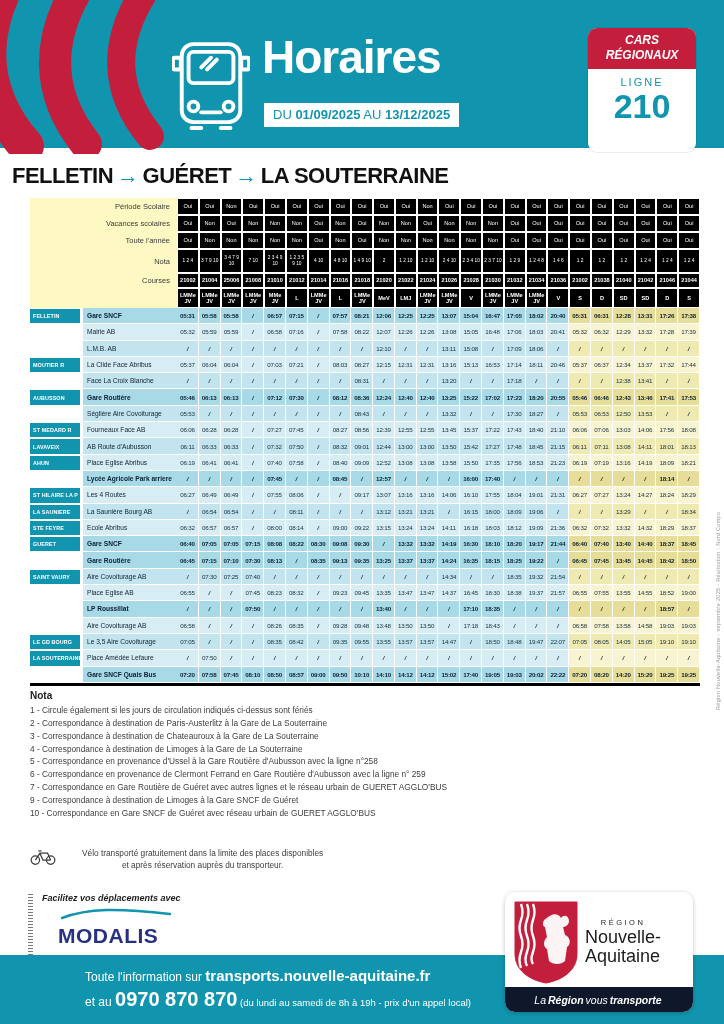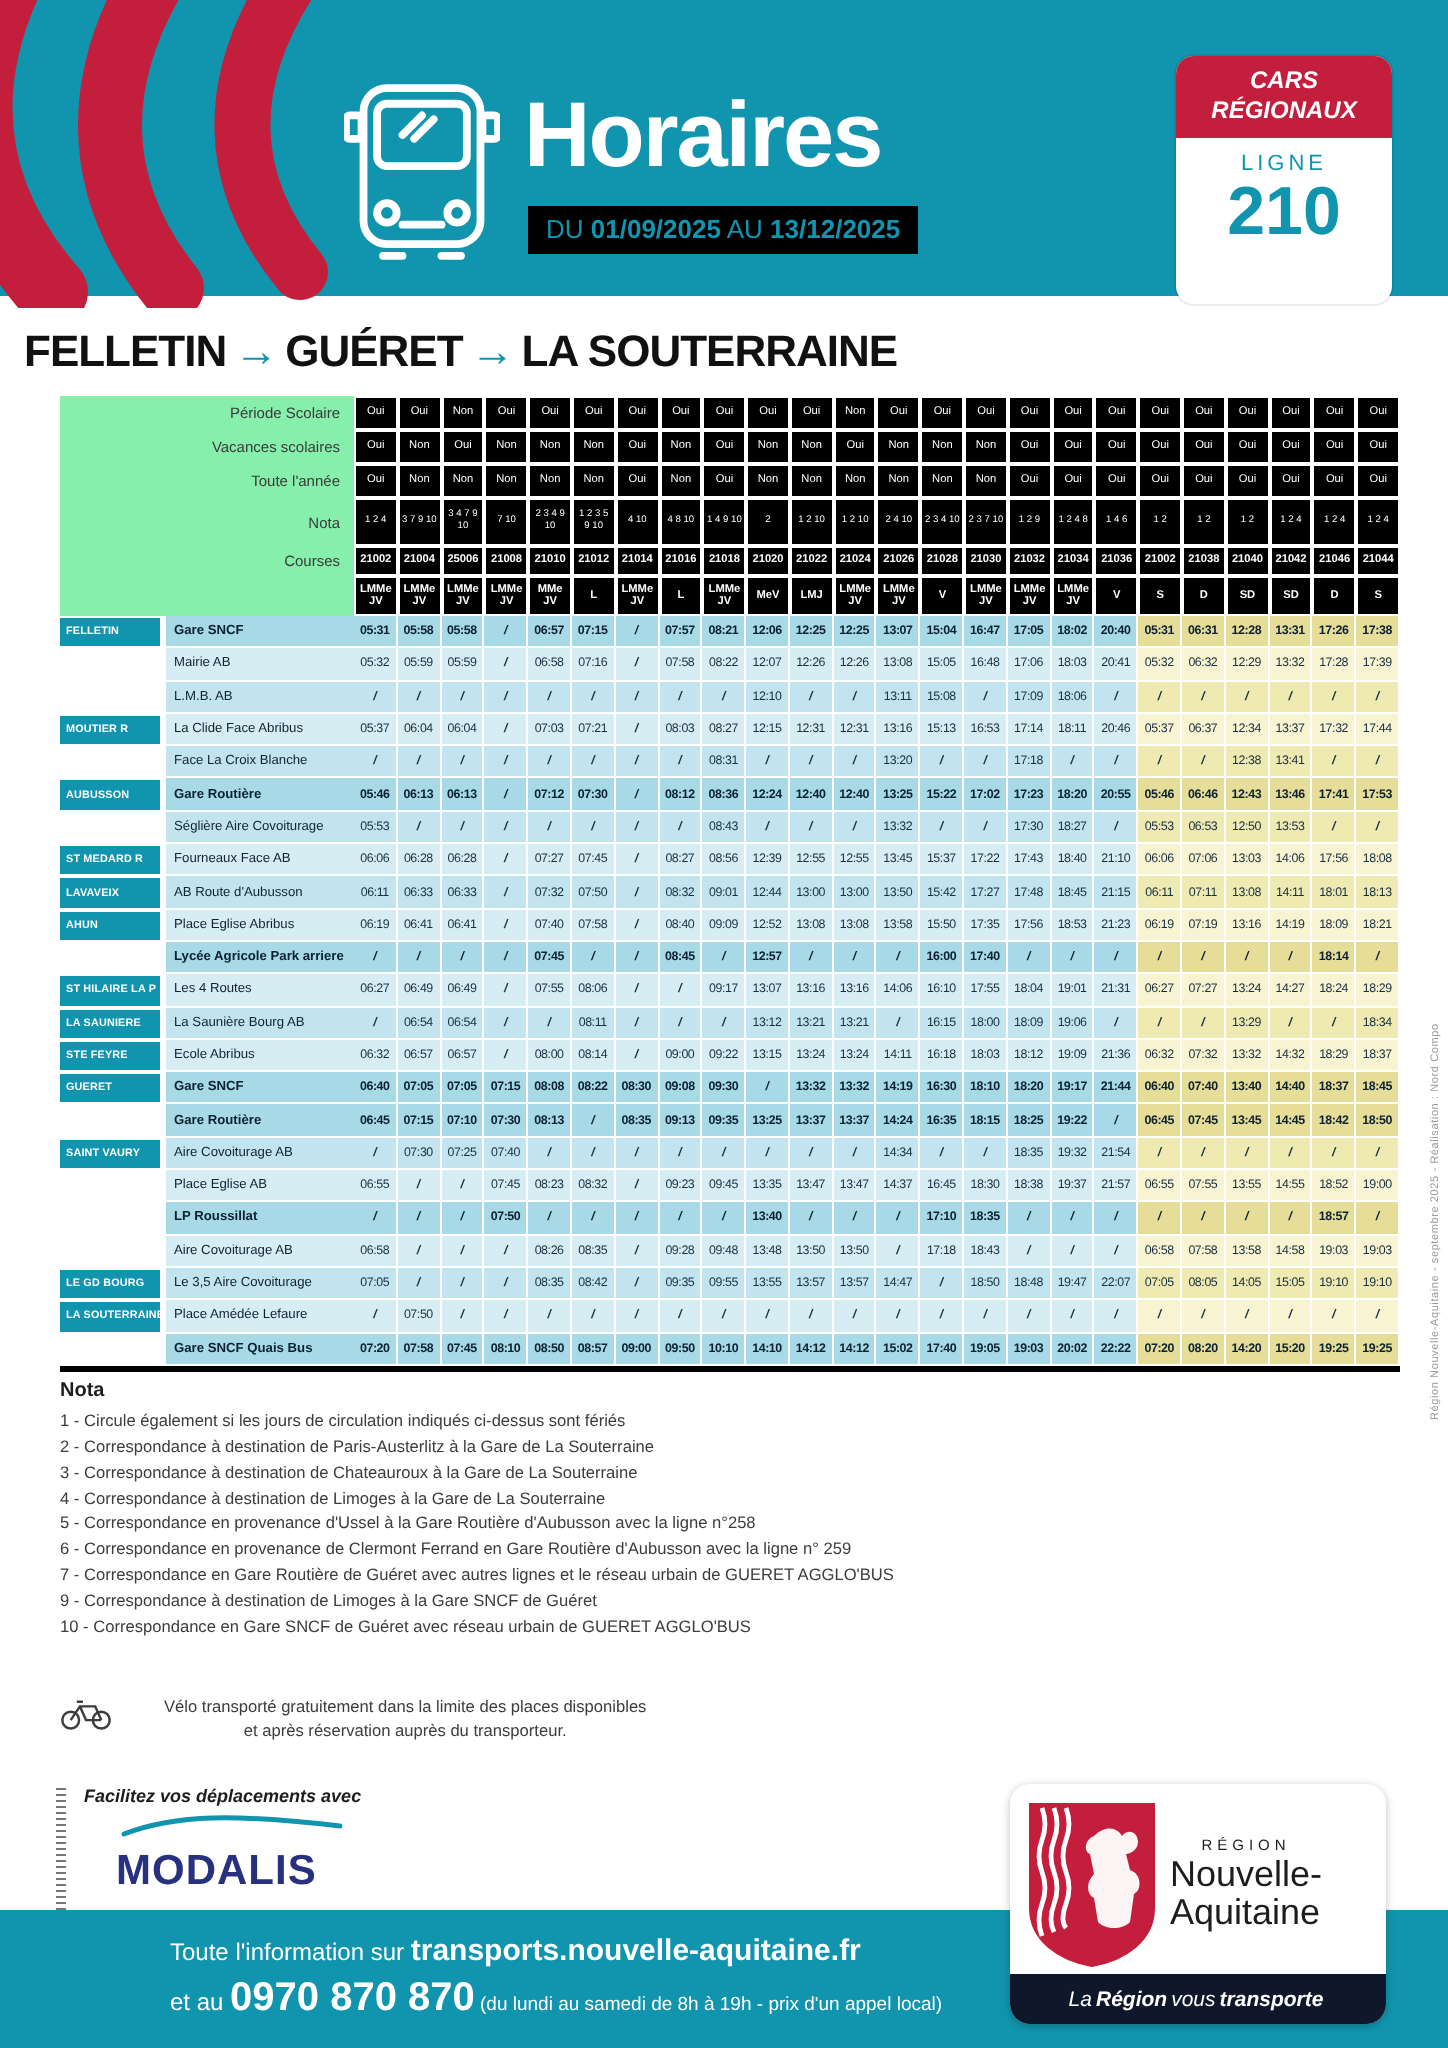--- a/index.html
+++ b/index.html
@@ -2,42 +2,42 @@
 <html><head>
 <meta charset="utf-8">
 <style>
   html,body{margin:0;padding:0;background:#e8e8e8;}
   .page{position:relative;width:724px;height:1024px;background:#fff;overflow:hidden;
         font-family:"Liberation Sans","DejaVu Sans",sans-serif;color:#1d1d1b;}
   
   .top-band{position:absolute;left:0;top:0;width:724px;height:148px;background:#1195ae;}
   .curves{position:absolute;left:-8px;top:-6px;}
   .bus{position:absolute;left:172px;top:38px;}
-  .main-title{position:absolute;left:262px;top:40px;font-size:46px;font-weight:bold;
+  .main-title{position:absolute;left:262px;top:30px;font-size:46px;font-weight:bold;
               color:#fff;letter-spacing:-1px;}
-  .date-box{position:absolute;left:264px;top:103px;background:#000000;color:#1195ae;
+  .date-box{position:absolute;left:264px;top:103px;background:#ffffff;color:#1195ae;
             font-size:13px;padding:4px 9px 5px 9px;white-space:nowrap;}
   .date-box b{font-weight:bold;}
   .badge-card{position:absolute;left:588px;top:28px;width:108px;height:124px;background:#fff;
               border-radius:9px;overflow:hidden;box-shadow:0 0 0 1px rgba(0,0,0,.08);}
   .badge-red{background:#c41e3d;color:#fff;font-style:italic;font-weight:bold;font-size:12px;
              text-align:center;padding:5px 0 6px 0;line-height:1.25;}
   .badge-ligne{color:#1195ae;text-align:center;font-size:11px;letter-spacing:2px;margin-top:7px;}
   .badge-num{color:#1195ae;text-align:center;font-size:34px;font-weight:bold;line-height:1.1;}
   
   .route-title{position:absolute;left:12px;top:163px;font-size:22px;font-weight:bold;
                letter-spacing:-0.5px;color:#111;}
   .route-title .arr{color:#1195ae;padding:0 4px;}
   
   .timetable{position:absolute;left:30px;top:198px;width:670px;display:grid;
              grid-template-columns:53px 94px repeat(24,1fr);
              grid-template-rows:17px 17px 17px 24px 15px 20px repeat(23,16.3px);
              border-bottom:3px solid #000;}
   .hlabel{grid-column:1 / 3;display:flex;align-items:center;justify-content:flex-end;
-          padding-right:7px;font-size:7.5px;color:#3a3a3a;background:#86efac;}
+          padding-right:7px;font-size:7.5px;color:#3a3a3a;background:#fef9c3;}
   .hcell{background:#000;color:#fff;font-size:5.6px;display:flex;align-items:center;
          justify-content:center;border:0.5px solid #fff;text-align:center;line-height:1.15;}
   .hcell.nota{font-size:4.8px;padding:0 1px;}
   .hcell.bold{font-weight:bold;}
   .zcell{background:#fff;position:relative;}
   .zbox{position:absolute;left:0;top:1px;right:3px;bottom:1px;background:#1195ae;color:#fff;
         font-size:5.4px;font-weight:bold;display:flex;align-items:center;padding-left:3px;
         letter-spacing:0.1px;white-space:nowrap;overflow:hidden;}
   .ncell{font-size:6.6px;display:flex;align-items:center;padding-left:4px;color:#123;
          border-bottom:1px solid #fff;white-space:nowrap;overflow:hidden;}

